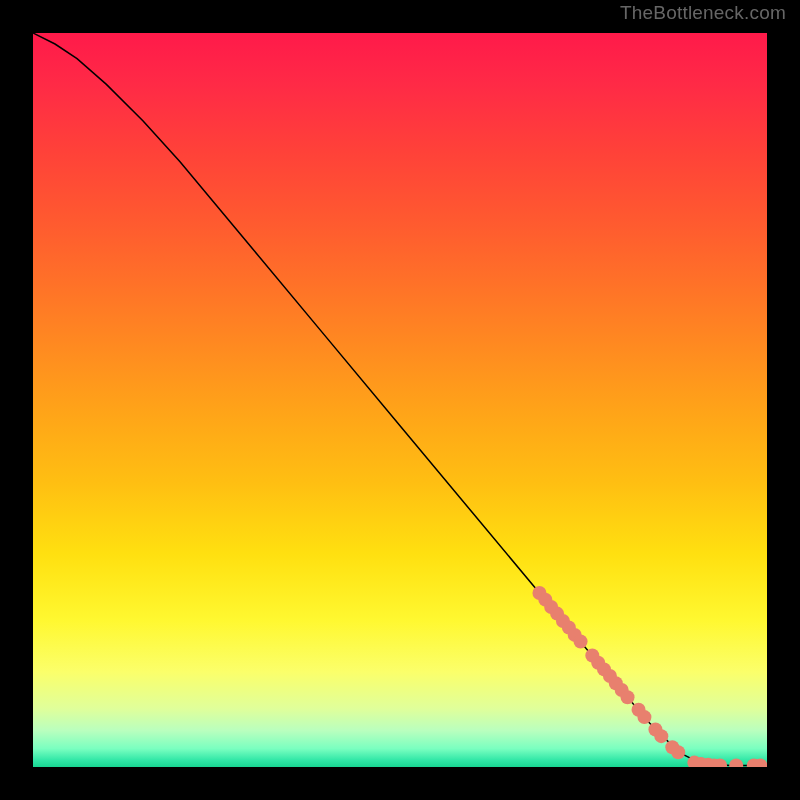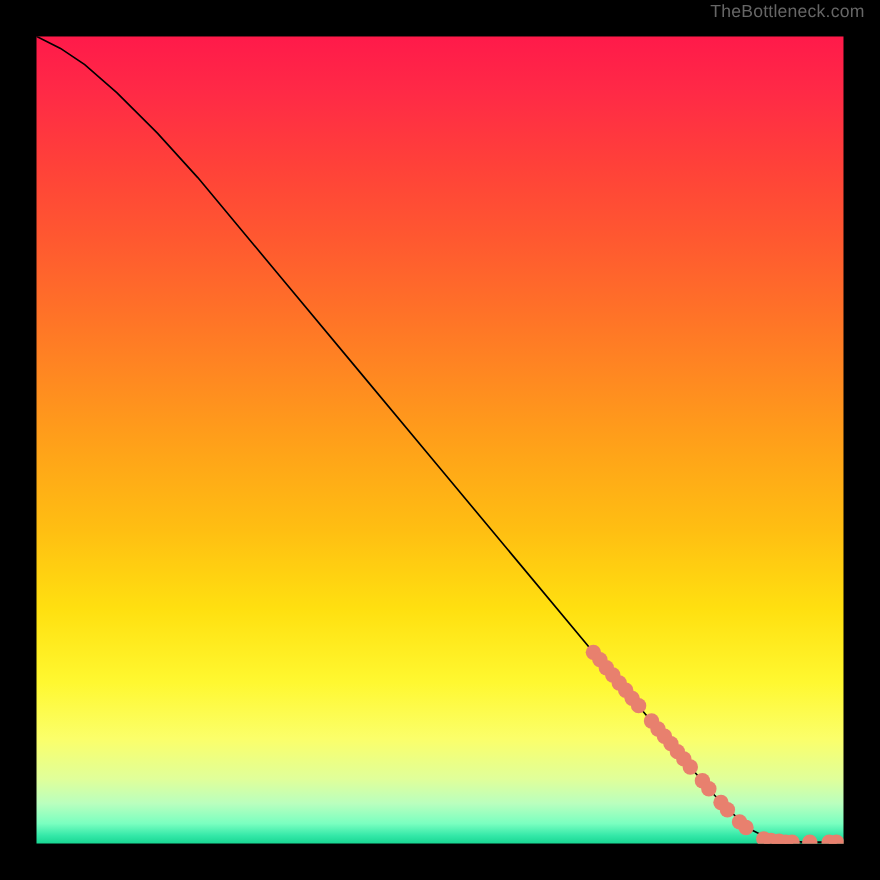--- a/index.html
+++ b/index.html
@@ -15,21 +15,21 @@
     position: relative;
     width: 800px;
     height: 800px;
     background: #000;
   }
   .watermark {
     position: absolute;
     top: 2px;
     right: 14px;
     color: #666666;
-    font-size: 16px;
+    font-size: 19px;
     font-weight: 500;
     letter-spacing: 0.2px;
     z-index: 10;
   }
   .plot-area {
     position: absolute;
     left: 33px;
     top: 33px;
     width: 734px;
     height: 734px;

